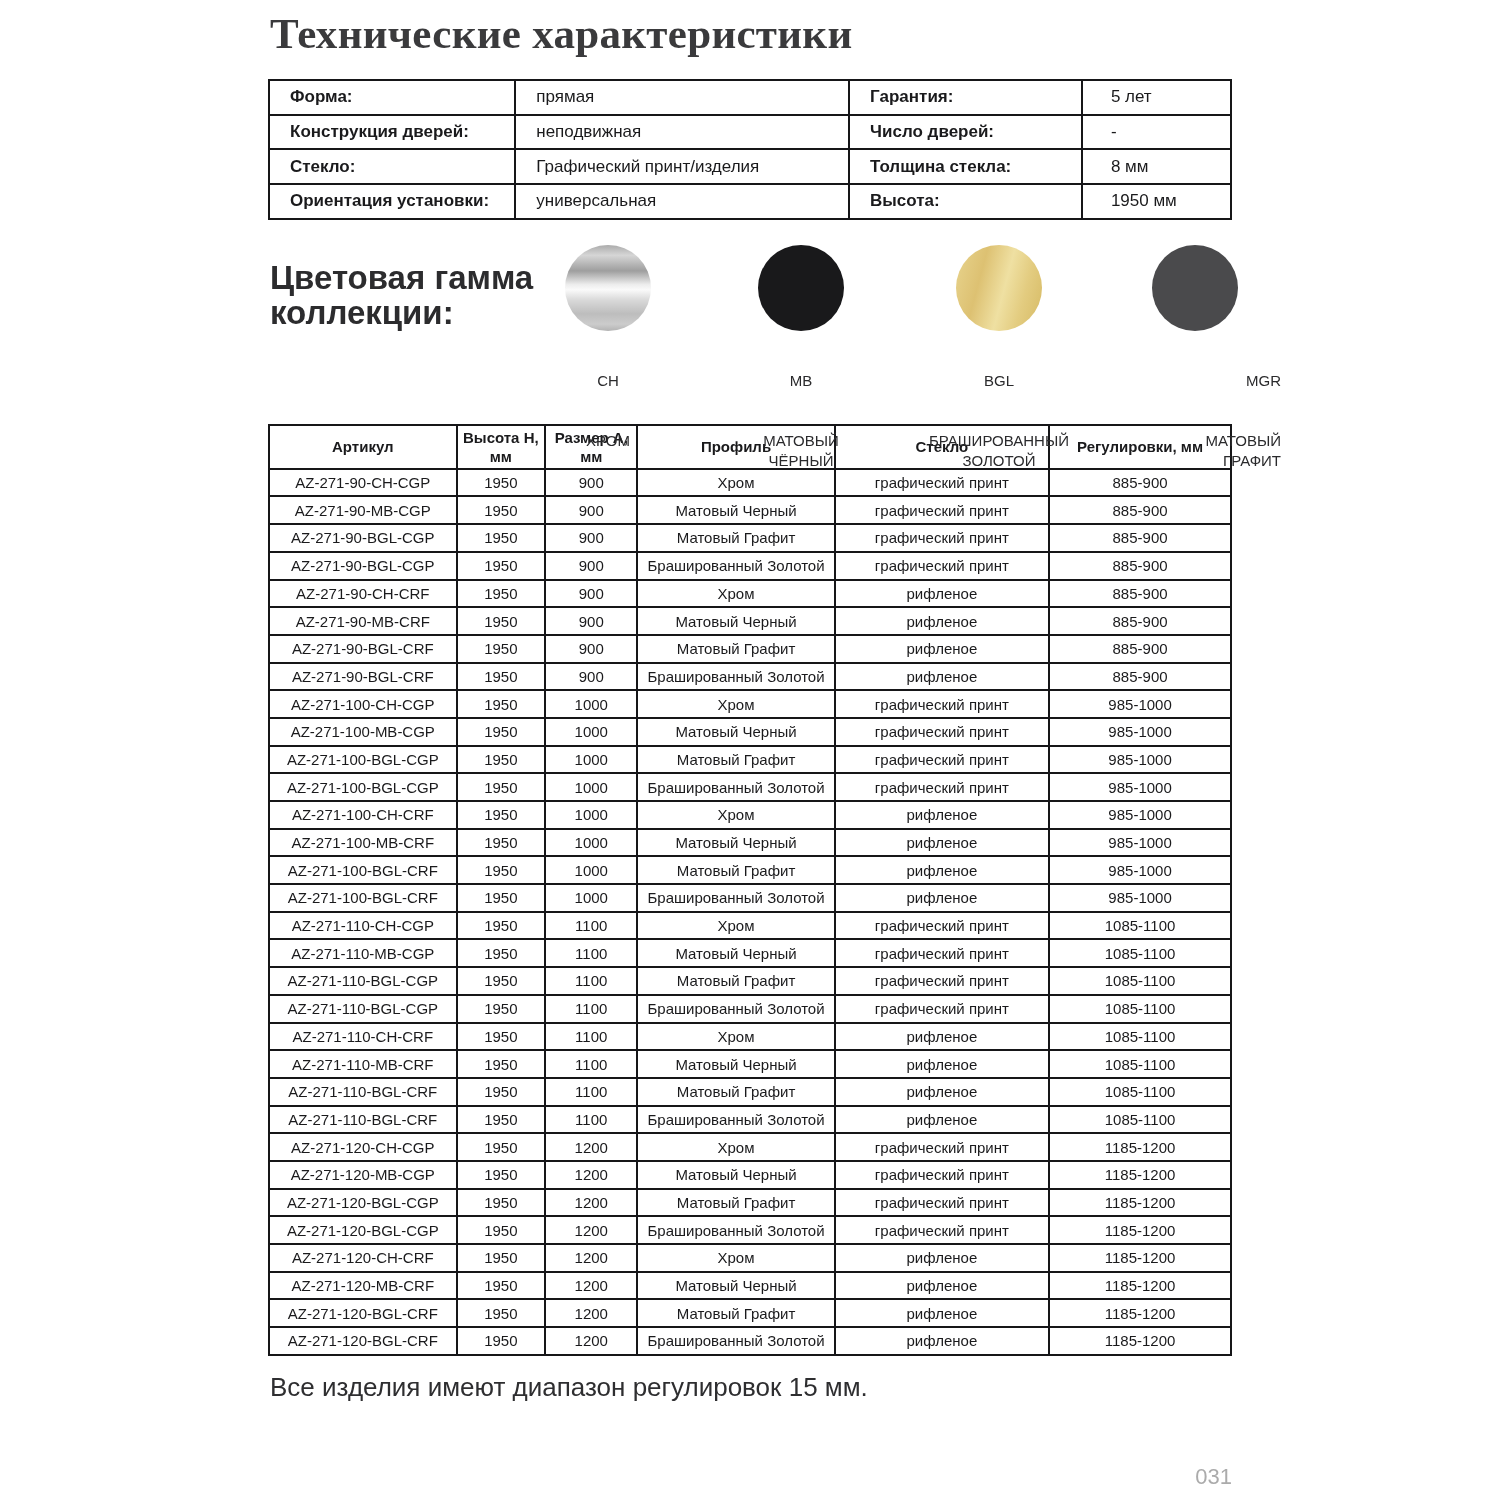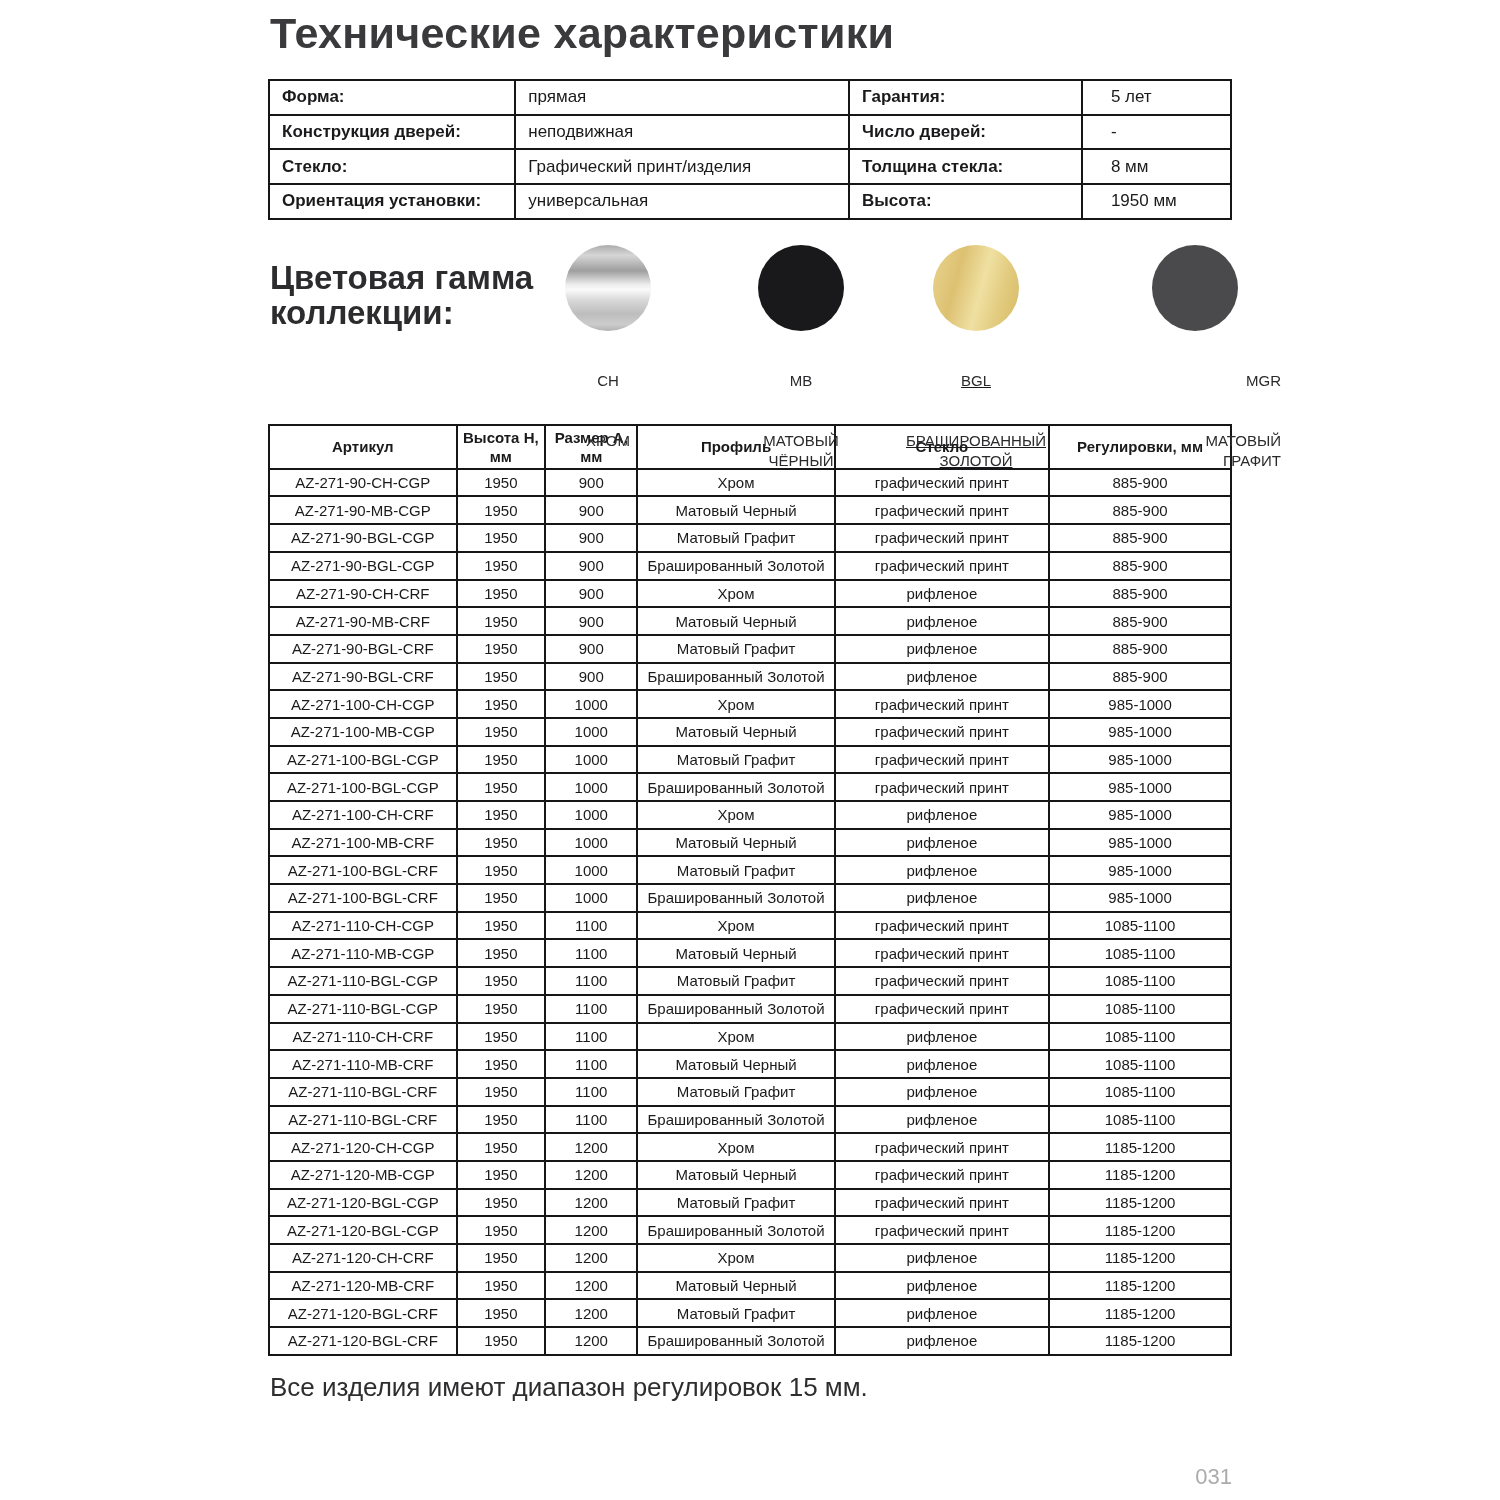--- a/index.html
+++ b/index.html
@@ -13,34 +13,35 @@
     overflow: hidden;
   }
   .content { position: absolute; left: 268px; top: 0; width: 964px; }
 
   .title {
     font-size: 43px;
     font-weight: 600;
     color: #3a3a3c;
     margin: 9px 0 0 2px;
     letter-spacing: 0.3px;
+    font-family: Liberation Serif, serif;
   }
 
   
   .spec-table {
     width: 100%;
     border-collapse: collapse;
     table-layout: fixed;
     margin-top: 21px;
   }
   .spec-table td {
     border: 2px solid #161618;
     height: 34.7px;
     font-size: 17px;
-    padding: 0 4px 0 12px;
+    padding: 0 4px 0 20px;
     vertical-align: middle;
     overflow: hidden;
   }
   .spec-label { font-weight: bold; }
   .spec-table td:nth-child(4) { padding-left: 28px; }
 
   
   .palette { position: relative; height: 204px; }
   .palette-heading {
     position: absolute; left: 2px; top: 40px;
@@ -158,21 +159,21 @@
           <div class="swatch-circle swatch-grad-ch"></div>
           <div class="swatch-code">CH</div>
           <div class="swatch-name">ХРОМ</div>
         </div>
         <div class="swatch" style="left: 447px;">
           <div class="swatch-circle" style="background: rgb(25, 25, 27);"></div>
           <div class="swatch-code">MB</div>
           <div class="swatch-name">МАТОВЫЙ
 ЧЁРНЫЙ</div>
         </div>
-        <div class="swatch" style="left: 622px; text-decoration: underline;">
+        <div class="swatch" style="left: 645px;">
           <div class="swatch-circle swatch-grad-bgl"></div>
           <div class="swatch-code">BGL</div>
           <div class="swatch-name">БРАШИРОВАННЫЙ
 ЗОЛОТОЙ</div>
         </div>
         <div class="swatch" style="left: 841px; text-align: right;">
           <div class="swatch-circle" style="background: rgb(74, 74, 76);"></div>
           <div class="swatch-code">MGR</div>
           <div class="swatch-name">МАТОВЫЙ
 ГРАФИТ</div>

